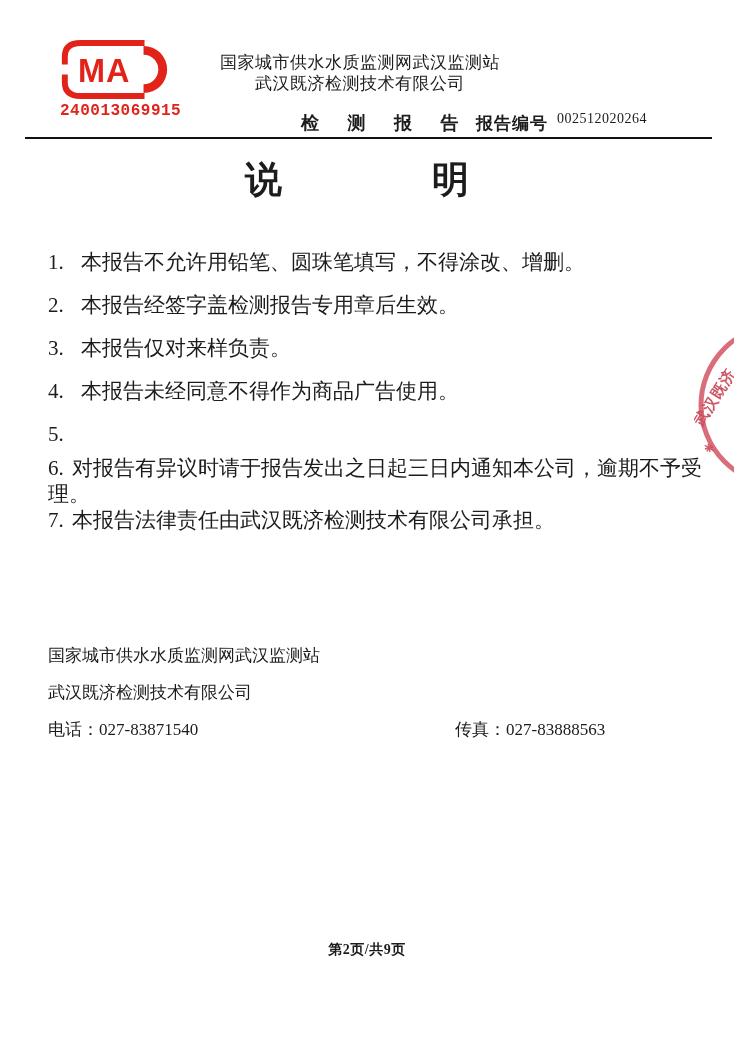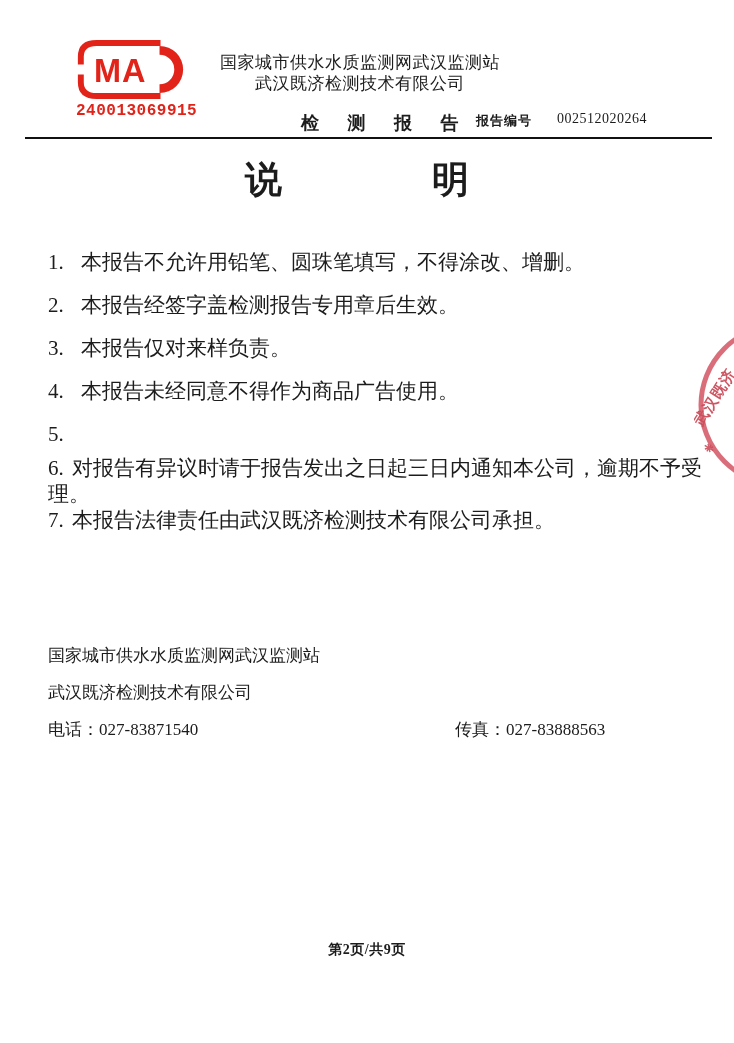--- a/index.html
+++ b/index.html
@@ -2,39 +2,39 @@
 <html><head>
 <meta charset="utf-8">
 <style>
   html,body{margin:0;padding:0;}
   body{
     width:734px;height:1043px;position:relative;background:#ffffff;
     font-family:"Liberation Serif","DejaVu Serif",serif;color:#1c1c1c;
     overflow:hidden;
   }
   
-  .cma-wrap{position:absolute;left:76px;top:39px;width:112px;}
+  .cma-wrap{position:absolute;left:60px;top:39px;width:112px;}
   .cma-svg{display:block;}
   .cma-number{
     width:110px;text-align:center;margin-top:2px;
     color:#e2231a;font-weight:bold;font-size:16px;letter-spacing:.5px;
     font-family:Liberation Mono, monospace;
   }
   
   .org-block{
     position:absolute;left:178px;top:52px;width:364px;text-align:center;
     font-size:17px;line-height:21px;letter-spacing:.5px;
   }
   .report-title{
     position:absolute;left:290px;top:111px;
     font-size:18px;font-weight:bold;letter-spacing:12px;white-space:nowrap;margin-left:11px;
   }
   .report-no-label{
     position:absolute;left:476px;top:112px;
-    font-size:13px;font-weight:bold;letter-spacing:1px;white-space:nowrap;text-align:center;
+    font-size:17px;font-weight:bold;letter-spacing:1px;white-space:nowrap;text-align:center;
   }
   .report-no-value{
     position:absolute;left:557px;top:111px;
     font-size:14px;letter-spacing:.5px;white-space:nowrap;
   }
   .head-rule{
     position:absolute;left:25px;top:137px;width:687px;height:2px;background:#111;
   }
   
   .doc-title{

